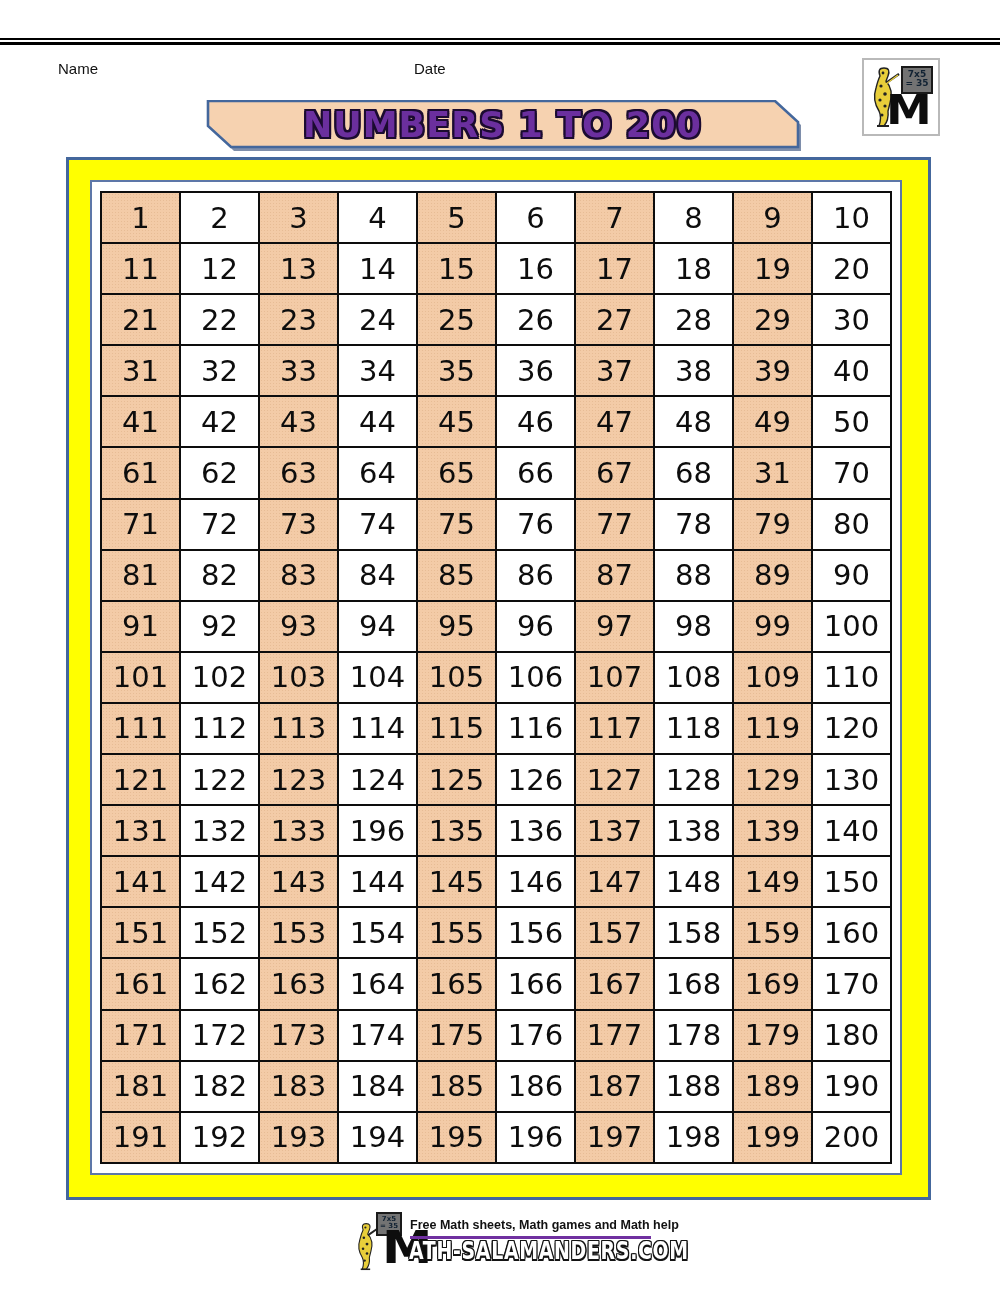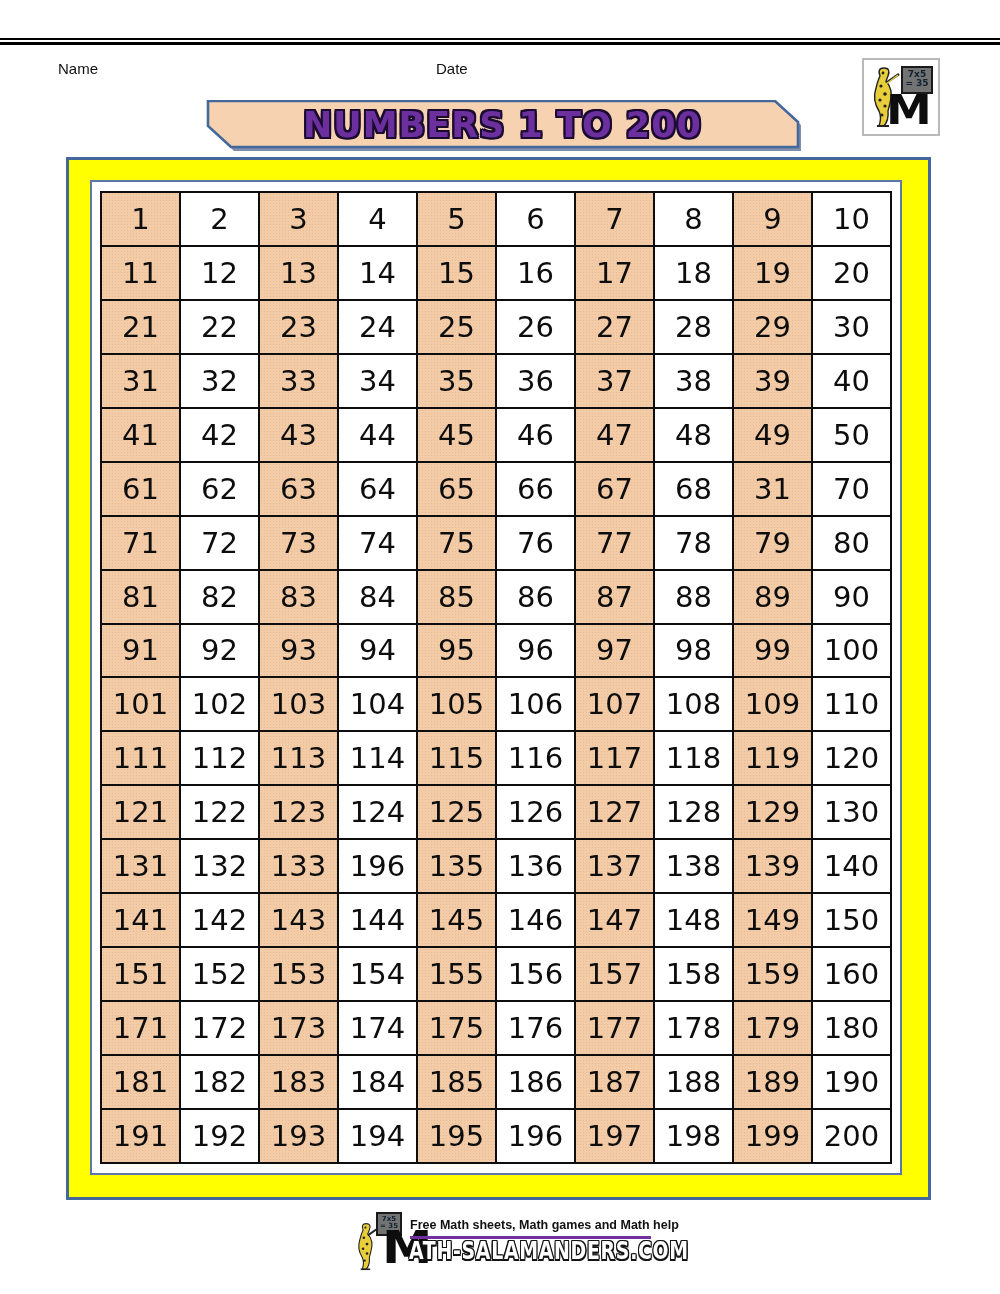--- a/index.html
+++ b/index.html
@@ -8,21 +8,21 @@
     position:relative; width:1000px; height:1294px; background:#ffffff;
     font-family:"Liberation Sans", sans-serif; overflow:hidden;border-radius:20px;
   }
 
   
   .rule-thin  { position:absolute; left:0; top:38px; width:1000px; height:2px; background:#000; }
   .rule-thick { position:absolute; left:0; top:42px; width:1000px; height:3px; background:#000; }
 
   .hdr-label { position:absolute; top:60px; font-size:15px; color:#111; }
   #name-label { left:58px; }
-  #date-label { left:436px; }
+  #date-label { left:414px; }
 
   
   #corner-logo {
     position:absolute; left:862px; top:58px; width:78px; height:78px;
     background:#fff; border:2px solid #b9b9b9;
   }
   .mini-sign {
     position:absolute; background:#737373; border:2px solid #1a1a1a;
     font-family:"DejaVu Sans", sans-serif; font-weight:bold; color:#123;
     text-align:center; line-height:1.05;
@@ -308,20 +308,32 @@
               <td>151</td>
               <td>152</td>
               <td>153</td>
               <td>154</td>
               <td>155</td>
               <td>156</td>
               <td>157</td>
               <td>158</td>
               <td>159</td>
               <td>160</td>
+            </tr>
+            <tr>
+              <td>161</td>
+              <td>162</td>
+              <td>163</td>
+              <td>164</td>
+              <td>165</td>
+              <td>166</td>
+              <td>167</td>
+              <td>168</td>
+              <td>169</td>
+              <td>170</td>
             </tr>
             <tr>
               <td>171</td>
               <td>172</td>
               <td>173</td>
               <td>174</td>
               <td>175</td>
               <td>176</td>
               <td>177</td>
               <td>178</td>

